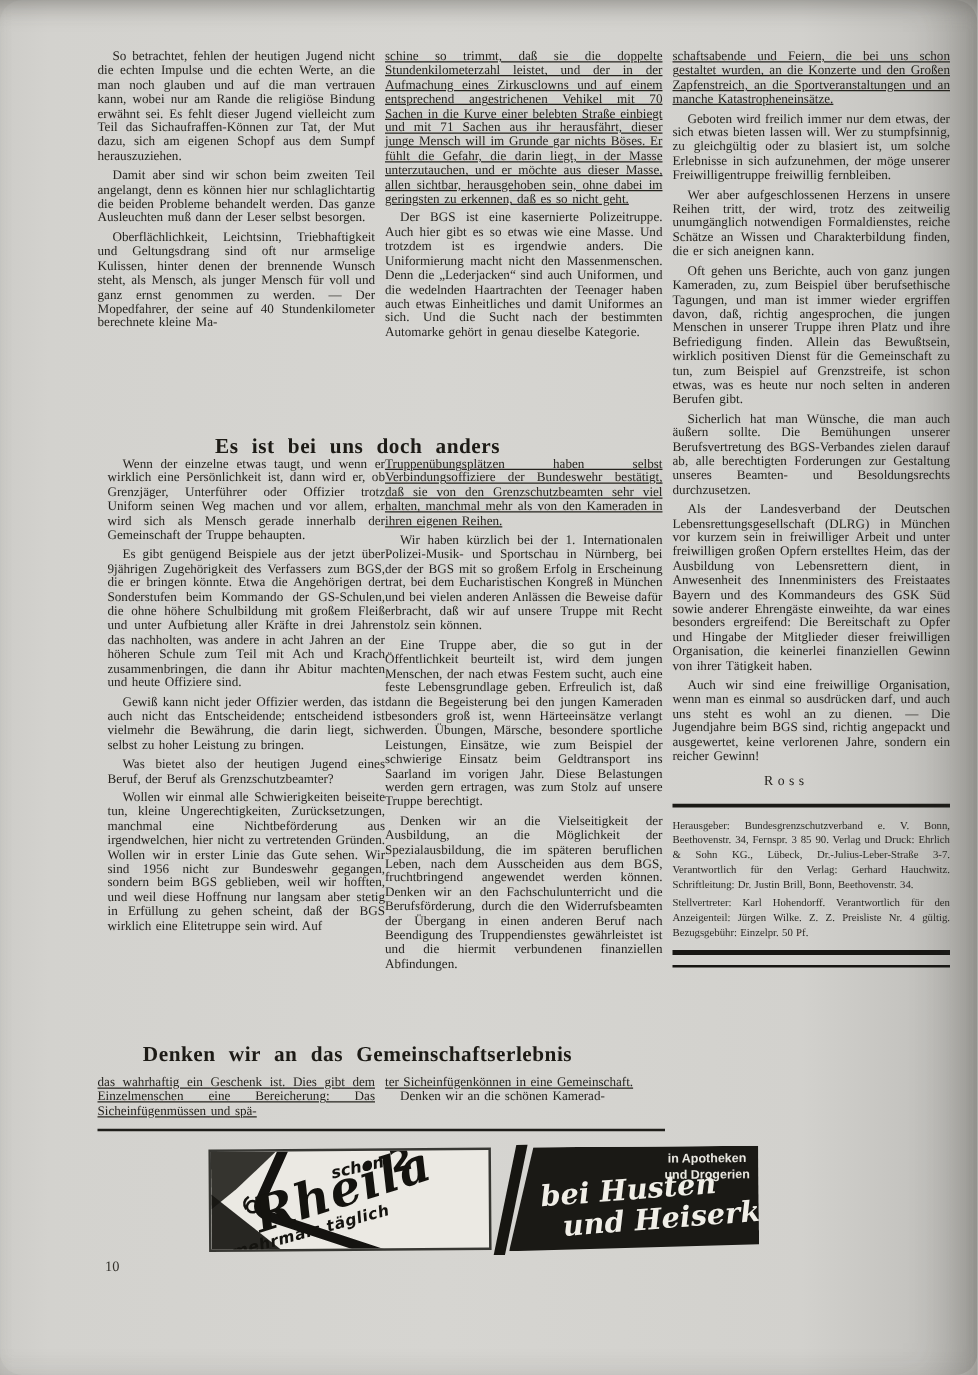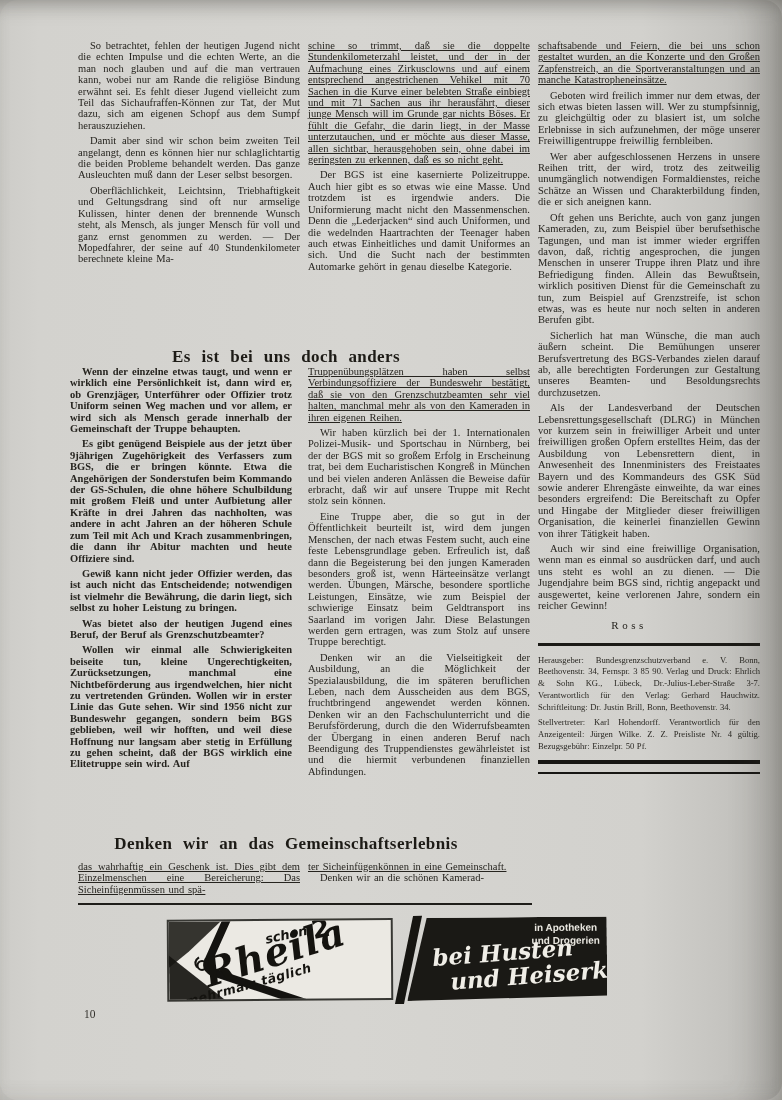--- a/index.html
+++ b/index.html
@@ -24,21 +24,21 @@
   .colblock p{
     margin:0 0 4px 0;
     font-size:10.5px;line-height:11.4px;
     text-indent:12px;
     word-spacing:1px;
   }
   .colblock p.noindent{text-indent:0;text-decoration:underline;}
   .c1t{left:78px;top:40px;}
   .c2t{left:308px;top:40px;}
   .c3 {left:538px;top:40px;}
-  .c1m{left:70px;top:366px;font-weight:bold;}
+  .c1m{left:86px;top:366px;}
   .c2m{left:308px;top:366px;}
   .c1b{left:78px;top:861px;}
   .c2b{left:308px;top:861px;}
   .c2b p{margin-bottom:0;}
   .heading{
     position:absolute;left:60px;width:452px;text-align:center;
     font-weight:bold;font-size:17px;letter-spacing:.4px;word-spacing:6px;
     color:#1d1b16;
   }
   .h1{top:347px;}
@@ -118,38 +118,38 @@
   <div class="colblock c2t">
     <p class="noindent">schine so trimmt, daß sie die doppelte Stundenkilometerzahl leistet, und der in der Aufmachung eines Zirkusclowns und auf einem entsprechend angestrichenen Vehikel mit 70 Sachen in die Kurve einer belebten Straße einbiegt und mit 71 Sachen aus ihr herausfährt, dieser junge Mensch will im Grunde gar nichts Böses. Er fühlt die Gefahr, die darin liegt, in der Masse unterzutauchen, und er möchte aus dieser Masse, allen sichtbar, herausgehoben sein, ohne dabei im geringsten zu erkennen, daß es so nicht geht.</p>
     <p>Der BGS ist eine kasernierte Polizeitruppe. Auch hier gibt es so etwas wie eine Masse. Und trotzdem ist es irgendwie anders. Die Uniformierung macht nicht den Massenmenschen. Denn die „Lederjacken“ sind auch Uniformen, und die wedelnden Haartrachten der Teenager haben auch etwas Einheitliches und damit Uniformes an sich. Und die Sucht nach der bestimmten Automarke gehört in genau dieselbe Kategorie.</p>
   </div>
 
   <div class="colblock c3">
     <p class="noindent">schaftsabende und Feiern, die bei uns schon gestaltet wurden, an die Konzerte und den Großen Zapfenstreich, an die Sportveranstaltungen und an manche Katastropheneinsätze.</p>
     <p>Geboten wird freilich immer nur dem etwas, der sich etwas bieten lassen will. Wer zu stumpfsinnig, zu gleichgültig oder zu blasiert ist, um solche Erlebnisse in sich aufzunehmen, der möge unserer Freiwilligentruppe freiwillig fernbleiben.</p>
     <p>Wer aber aufgeschlossenen Herzens in unsere Reihen tritt, der wird, trotz des zeitweilig unumgänglich notwendigen Formaldienstes, reiche Schätze an Wissen und Charakterbildung finden, die er sich aneignen kann.</p>
     <p>Oft gehen uns Berichte, auch von ganz jungen Kameraden, zu, zum Beispiel über berufsethische Tagungen, und man ist immer wieder ergriffen davon, daß, richtig angesprochen, die jungen Menschen in unserer Truppe ihren Platz und ihre Befriedigung finden. Allein das Bewußtsein, wirklich positiven Dienst für die Gemeinschaft zu tun, zum Beispiel auf Grenzstreife, ist schon etwas, was es heute nur noch selten in anderen Berufen gibt.</p>
-    <p>Sicherlich hat man Wünsche, die man auch äußern scheint. Die Bemühungen unserer Berufsvertretung des BGS-Verbandes zielen darauf ab, alle berechtigten Forderungen zur Gestaltung unseres Beamten- und Besoldungsrechts durchzusetzen.</p>
+    <p>Sicherlich hat man Wünsche, die man auch äußern sollte. Die Bemühungen unserer Berufsvertretung des BGS-Verbandes zielen darauf ab, alle berechtigten Forderungen zur Gestaltung unseres Beamten- und Besoldungsrechts durchzusetzen.</p>
     <p>Als der Landesverband der Deutschen Lebensrettungsgesellschaft (DLRG) in München vor kurzem sein in freiwilliger Arbeit und unter freiwilligen großen Opfern erstelltes Heim, das der Ausbildung von Lebensrettern dient, in Anwesenheit des Innenministers des Freistaates Bayern und des Kommandeurs des GSK Süd sowie anderer Ehrengäste einweihte, da war eines besonders ergreifend: Die Bereitschaft zu Opfer und Hingabe der Mitglieder dieser freiwilligen Organisation, die keinerlei finanziellen Gewinn von ihrer Tätigkeit haben.</p>
     <p>Auch wir sind eine freiwillige Organisation, wenn man es einmal so ausdrücken darf, und auch uns steht es wohl an zu dienen. — Die Jugendjahre beim BGS sind, richtig angepackt und ausgewertet, keine verlorenen Jahre, sondern ein reicher Gewinn!</p>
     <div class="signature">Ross</div>
     <div class="rule-thick"></div>
     <div class="imprint">
       <p>Herausgeber: Bundesgrenzschutzverband e. V. Bonn, Beethovenstr. 34, Fernspr. 3 85 90. Verlag und Druck: Ehrlich &amp; Sohn KG., Lübeck, Dr.-Julius-Leber-Straße 3-7. Verantwortlich für den Verlag: Gerhard Hauchwitz. Schriftleitung: Dr. Justin Brill, Bonn, Beethovenstr. 34.</p>
       <p>Stellvertreter: Karl Hohendorff. Verantwortlich für den Anzeigenteil: Jürgen Wilke. Z. Z. Preisliste Nr. 4 gültig. Bezugsgebühr: Einzelpr. 50 Pf.</p>
     </div>
     <div class="rule-double"></div>
   </div>
 
   <div class="heading h1">Es ist bei uns doch anders</div>
 
   <div class="colblock c1m">
     <p>Wenn der einzelne etwas taugt, und wenn er wirklich eine Persönlichkeit ist, dann wird er, ob Grenzjäger, Unterführer oder Offizier trotz Uniform seinen Weg machen und vor allem, er wird sich als Mensch gerade innerhalb der Gemeinschaft der Truppe behaupten.</p>
     <p>Es gibt genügend Beispiele aus der jetzt über 9jährigen Zugehörigkeit des Verfassers zum BGS, die er bringen könnte. Etwa die Angehörigen der Sonderstufen beim Kommando der GS-Schulen, die ohne höhere Schulbildung mit großem Fleiß und unter Aufbietung aller Kräfte in drei Jahren das nachholten, was andere in acht Jahren an der höheren Schule zum Teil mit Ach und Krach zusammenbringen, die dann ihr Abitur machten und heute Offiziere sind.</p>
-    <p>Gewiß kann nicht jeder Offizier werden, das ist auch nicht das Entscheidende; notwendigen ist vielmehr die Bewährung, die darin liegt, sich selbst zu hoher Leistung zu bringen.</p>
+    <p>Gewiß kann nicht jeder Offizier werden, das ist auch nicht das Entscheidende; entscheidend ist vielmehr die Bewährung, die darin liegt, sich selbst zu hoher Leistung zu bringen.</p>
     <p>Was bietet also der heutigen Jugend eines Beruf, der Beruf als Grenzschutzbeamter?</p>
     <p>Wollen wir einmal alle Schwierigkeiten beiseite tun, kleine Ungerechtigkeiten, Zurücksetzungen, manchmal eine Nichtbeförderung aus irgendwelchen, hier nicht zu vertretenden Gründen. Wollen wir in erster Linie das Gute sehen. Wir sind 1956 nicht zur Bundeswehr gegangen, sondern beim BGS geblieben, weil wir hofften, und weil diese Hoffnung nur langsam aber stetig in Erfüllung zu gehen scheint, daß der BGS wirklich eine Elitetruppe sein wird. Auf</p>
   </div>
 
   <div class="colblock c2m">
     <p class="noindent">Truppenübungsplätzen haben selbst Verbindungsoffiziere der Bundeswehr bestätigt, daß sie von den Grenzschutzbeamten sehr viel halten, manchmal mehr als von den Kameraden in ihren eigenen Reihen.</p>
     <p>Wir haben kürzlich bei der 1. Internationalen Polizei-Musik- und Sportschau in Nürnberg, bei der der BGS mit so großem Erfolg in Erscheinung trat, bei dem Eucharistischen Kongreß in München und bei vielen anderen Anlässen die Beweise dafür erbracht, daß wir auf unsere Truppe mit Recht stolz sein können.</p>
     <p>Eine Truppe aber, die so gut in der Öffentlichkeit beurteilt ist, wird dem jungen Menschen, der nach etwas Festem sucht, auch eine feste Lebensgrundlage geben. Erfreulich ist, daß dann die Begeisterung bei den jungen Kameraden besonders groß ist, wenn Härteeinsätze verlangt werden. Übungen, Märsche, besondere sportliche Leistungen, Einsätze, wie zum Beispiel der schwierige Einsatz beim Geldtransport ins Saarland im vorigen Jahr. Diese Belastungen werden gern ertragen, was zum Stolz auf unsere Truppe berechtigt.</p>
     <p>Denken wir an die Vielseitigkeit der Ausbildung, an die Möglichkeit der Spezialausbildung, die im späteren beruflichen Leben, nach dem Ausscheiden aus dem BGS, fruchtbringend angewendet werden können. Denken wir an den Fachschulunterricht und die Berufsförderung, durch die den Widerrufsbeamten der Übergang in einen anderen Beruf nach Beendigung des Truppendienstes gewährleistet ist und die hiermit verbundenen finanziellen Abfindungen.</p>
   </div>

